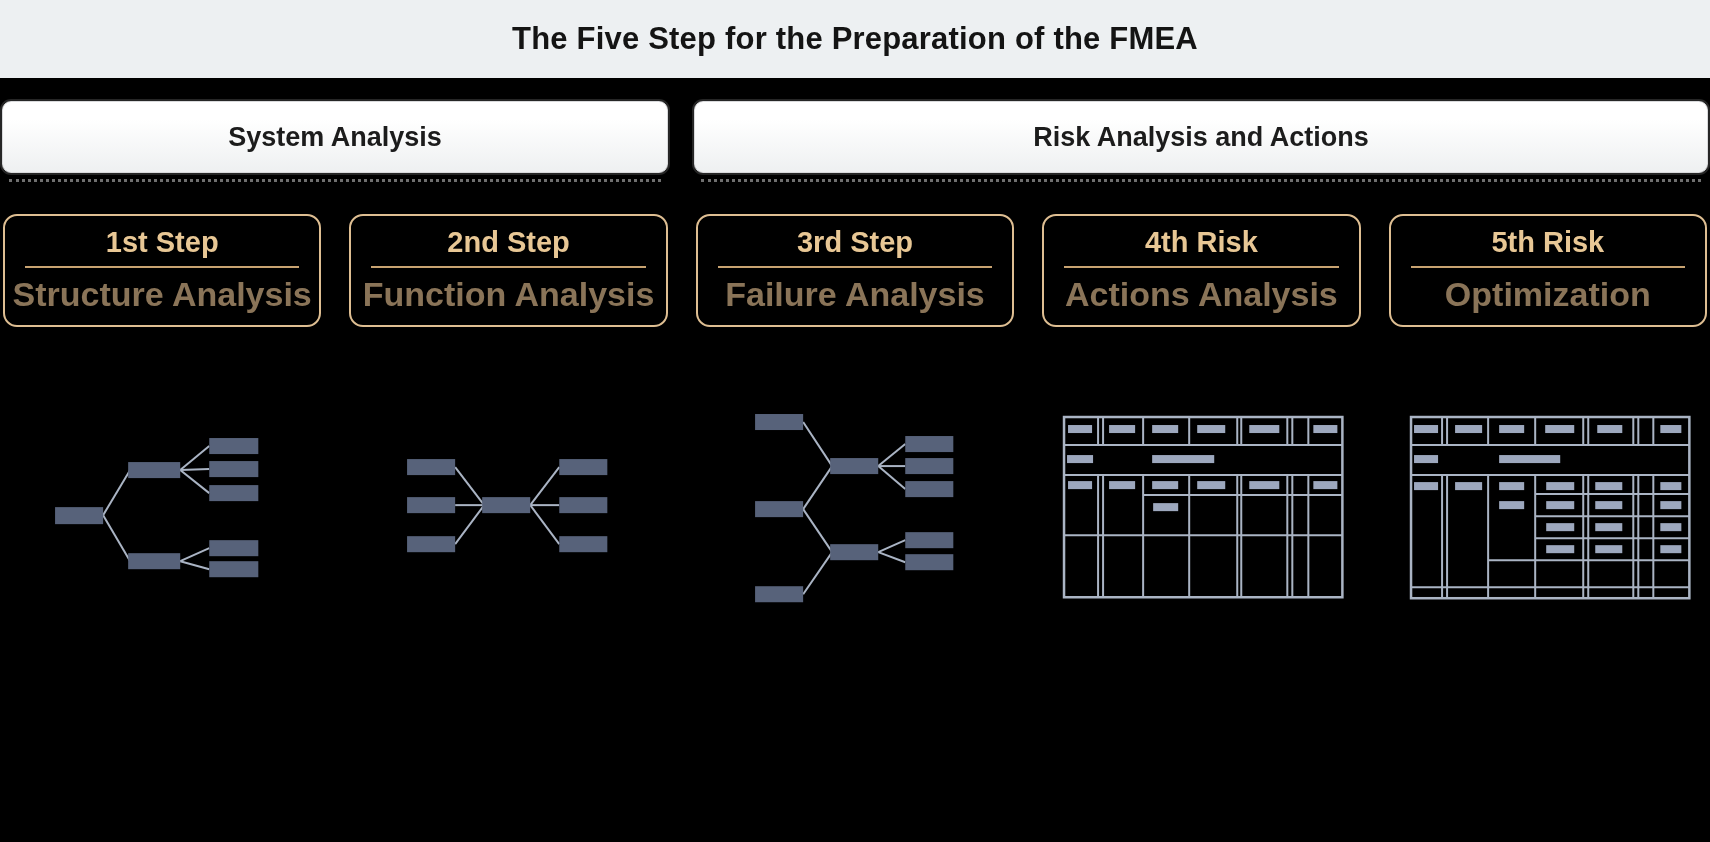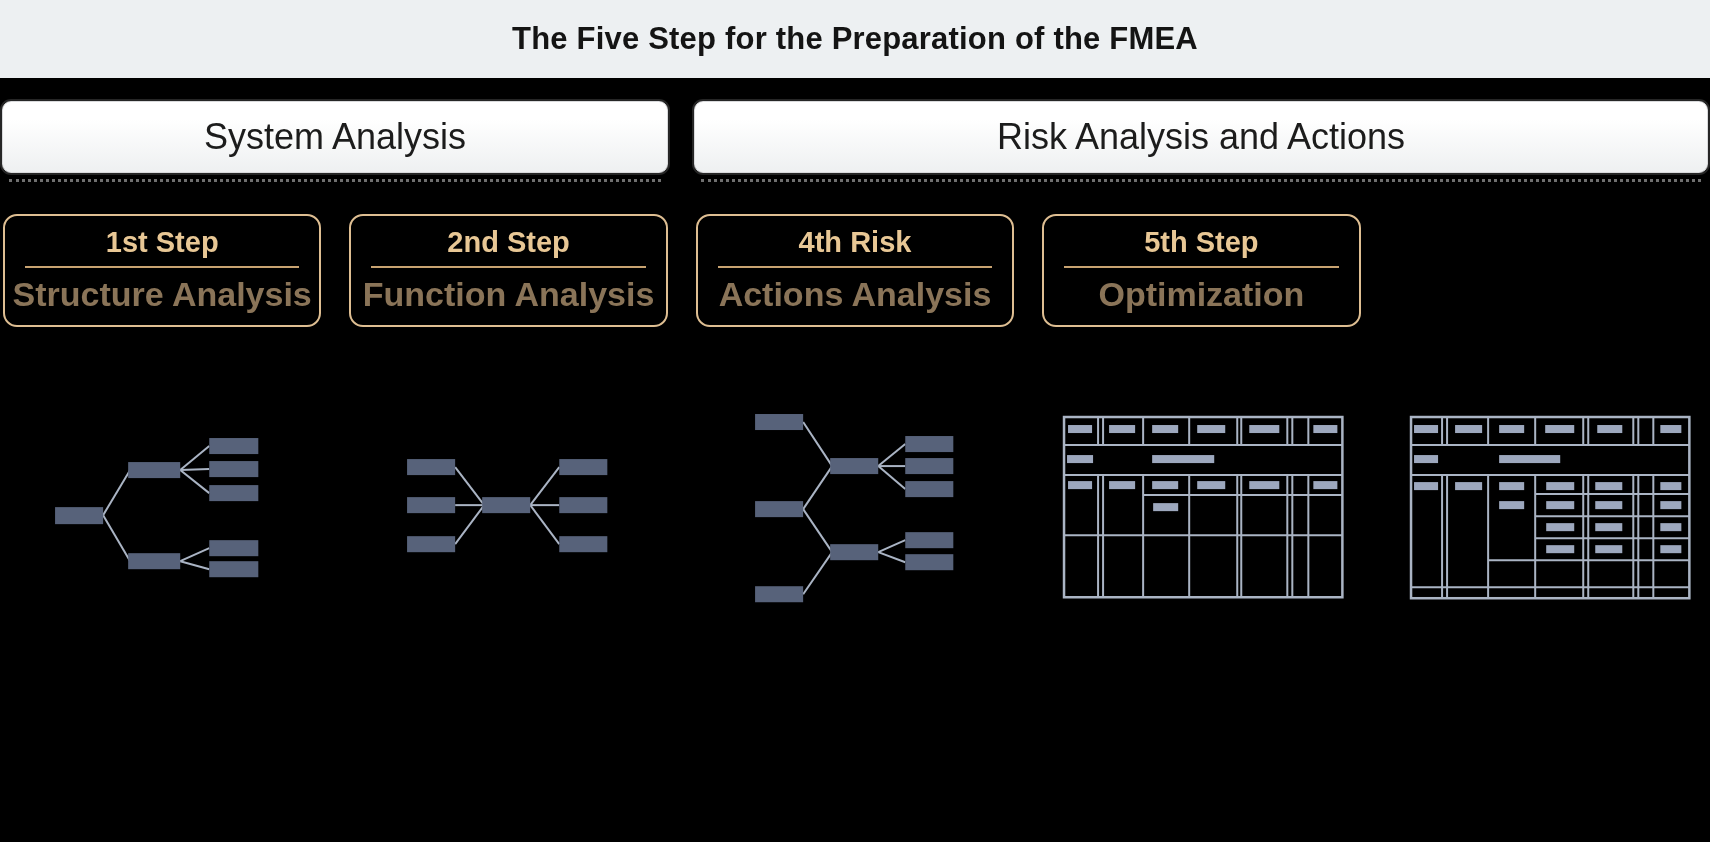--- a/index.html
+++ b/index.html
@@ -40,21 +40,21 @@
     box-shadow: 0 0 0 2px rgba(70,70,70,0.55);
   }
   .header-box.system { width: 664px; }
   .header-box.risk { flex: 1; }
   .header-box::after {            
     content: "";
     position: absolute; left: 6px; right: 6px; bottom: -10px;
     border-top: 3px dotted #6f6f6f;
   }
   .header-box span {
-    font-size: 36px; font-weight: 400;
+    font-size: 27px; font-weight: 700;
     color: var(--header-text, #1c1c1c);
   }
 
   
   .steps-row {
     display: grid; grid-template-columns: repeat(5, 1fr);
     gap: 28px; padding: 11px 3px;
     margin-top: 30px;
   }
   .step-card {
@@ -118,26 +118,31 @@
       <div class="step-number">1st Step</div>
       <div class="step-divider"></div>
       <div class="step-name">Structure Analysis</div>
     </div>
     <div class="step-card">
       <div class="step-number">2nd Step</div>
       <div class="step-divider"></div>
       <div class="step-name">Function Analysis</div>
     </div>
     <div class="step-card">
+      <div class="step-number">3rd Step</div>
+      <div class="step-divider"></div>
+      <div class="step-name">Failure Analysis</div>
+    </div>
+    <div class="step-card">
       <div class="step-number">4th Risk</div>
       <div class="step-divider"></div>
       <div class="step-name">Actions Analysis</div>
     </div>
     <div class="step-card">
-      <div class="step-number">5th Step</div>
+      <div class="step-number">5th Risk</div>
       <div class="step-divider"></div>
       <div class="step-name">Optimization</div>
     </div>
   </div>
 
   <div class="diagrams-row">
 
     <svg viewBox="0 0 318 210">
       <g class="connector-group">
         <line class="connector" x1="100" y1="114" x2="127" y2="69"></line>

